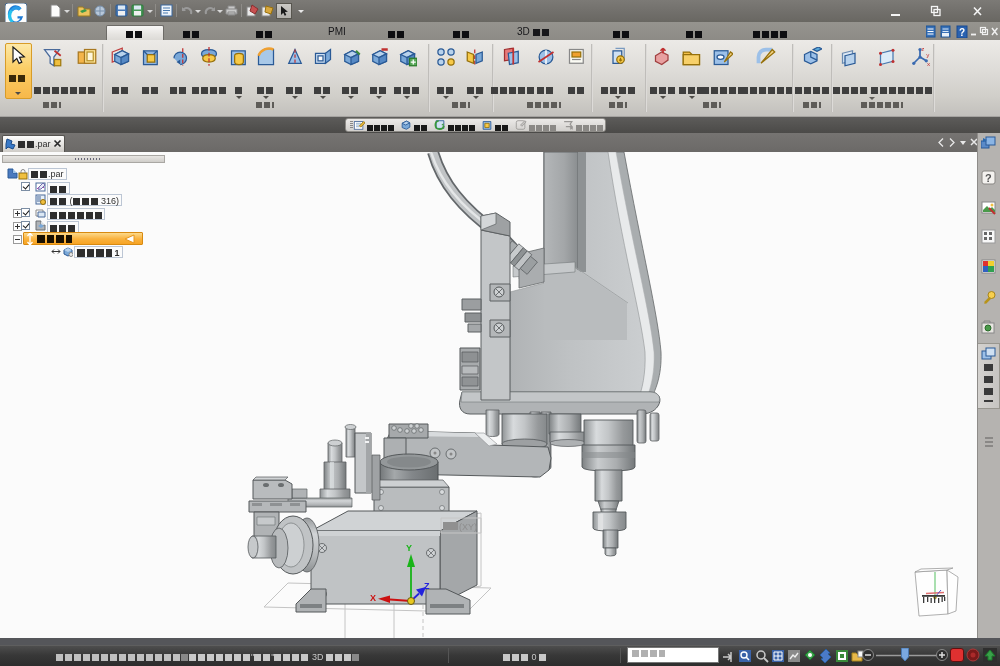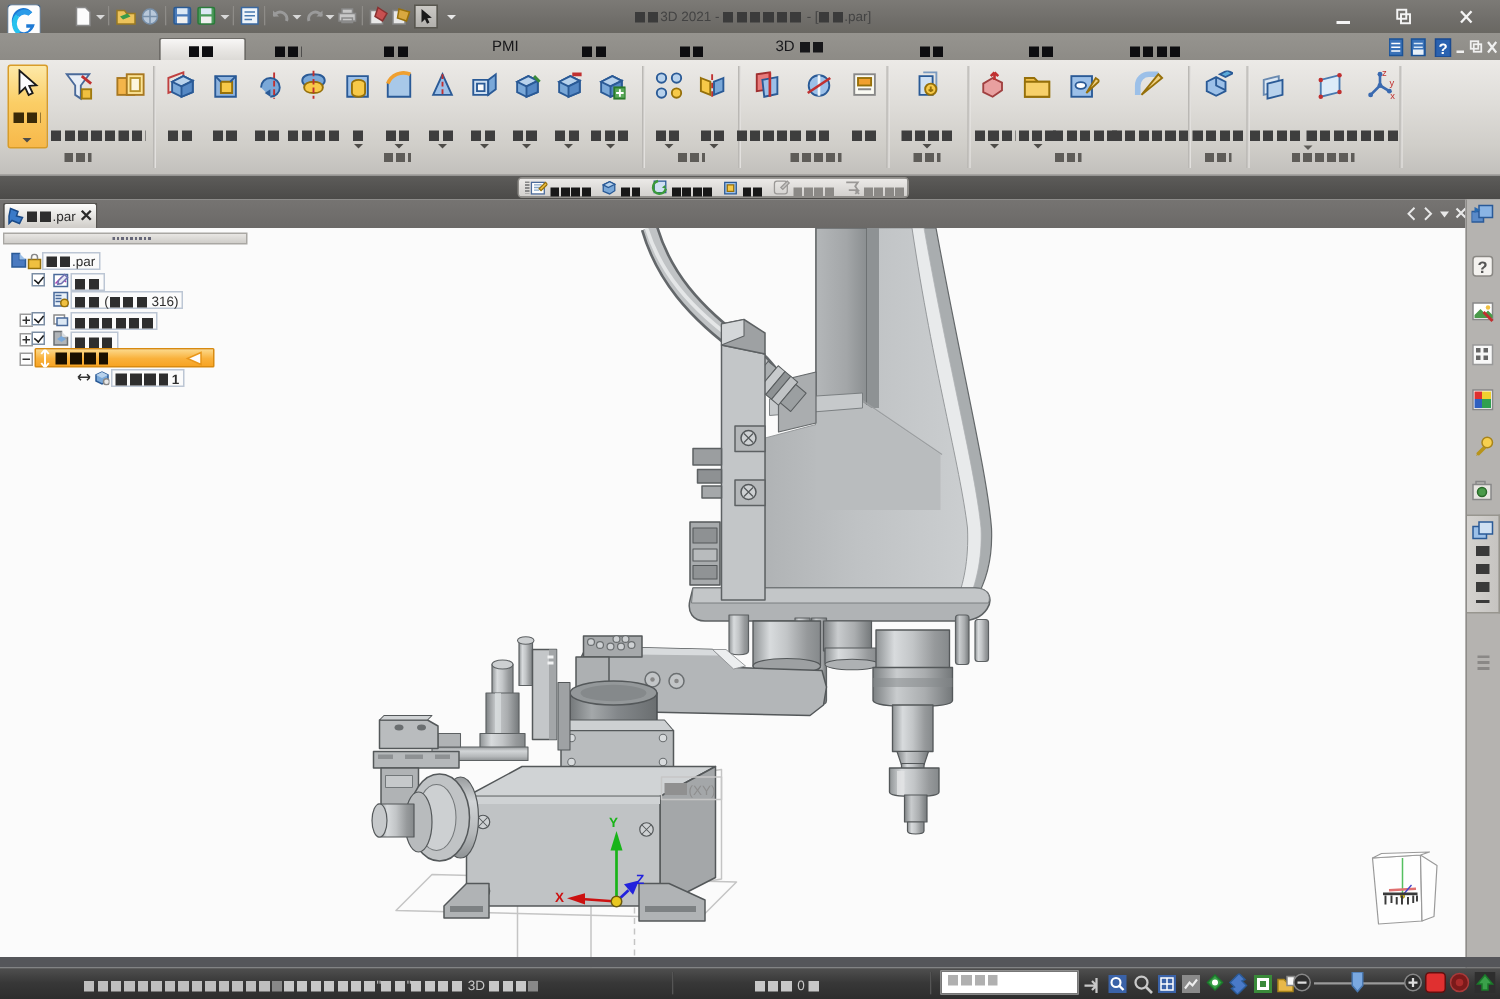--- a/index.html
+++ b/index.html
@@ -317,21 +317,20 @@
     </svg>
     <svg class="abs" style="left:261px;top:4px" width="13" height="13">
       <rect x="1" y="3" width="8" height="9" fill="#e8e8e8" stroke="#888"></rect>
       <path d="M5 2l7 2-2 6-6-2z" fill="#d8a840" stroke="#98700a"></path>
     </svg>
     <div class="abs" style="left:276px;top:3px;width:16px;height:16px;background:linear-gradient(#cbc9c5,#b2b0ac);border:1px solid #58564f;"></div>
     <svg class="abs" style="left:280px;top:5px" width="9" height="12">
       <path d="M1 1v9l2.3-2.2 1.4 3 1.6-.8-1.4-2.9 3-.3z" fill="#1a1a1a"></path>
     </svg>
     <div class="darr" style="left:298px;top:10px;border-top-color:#e8e8e8;"></div>
-<div class="abs" style="left:352px;top:6px;width:300px;color:#434343;font-size:9px;text-align:center;white-space:nowrap;"><i class="cjk" style="width:17px;color:#3b3b3b"></i>3D 2021 - <i class="cjk" style="width:53px;color:#3b3b3b"></i> - [<i class="cjk" style="width:17px;color:#3b3b3b"></i>.par]</div>
 <svg class="abs" style="left:885px;top:5px" width="110" height="13" viewBox="0 0 110 13">
 <path d="M6 10h9" stroke="#f4f4f4" stroke-width="2"></path>
 <rect x="49" y="4.5" width="6" height="6" fill="none" stroke="#f4f4f4" stroke-width="1.3"></rect>
       <rect x="46.5" y="1.5" width="6" height="6" fill="none" stroke="#f4f4f4" stroke-width="1.3"></rect>
 <path d="M89 2.5l7 7.5m0-7.5l-7 7.5" stroke="#f4f4f4" stroke-width="1.6"></path>
 </svg>
 <div class="abs" style="left:0;top:22px;width:1000px;height:18px;background:linear-gradient(#96948f,#8d8b86);"></div>
 <div class="abs" style="left:106px;top:25px;width:58px;height:15px;background:linear-gradient(#f8f7f6,#e6e4e1 60%,#dcdad6);border:1px solid #6d6b67;border-bottom:none;border-radius:2px 2px 0 0;"></div>
 <div class="abs" style="left:126px;top:29px;"><i class="cjk" style="width:18px;color:#151515"></i></div>
 <div class="abs" style="left:126px;top:29px;"><i class="cjk" style="width:18px;color:#0d0d10"></i></div>

